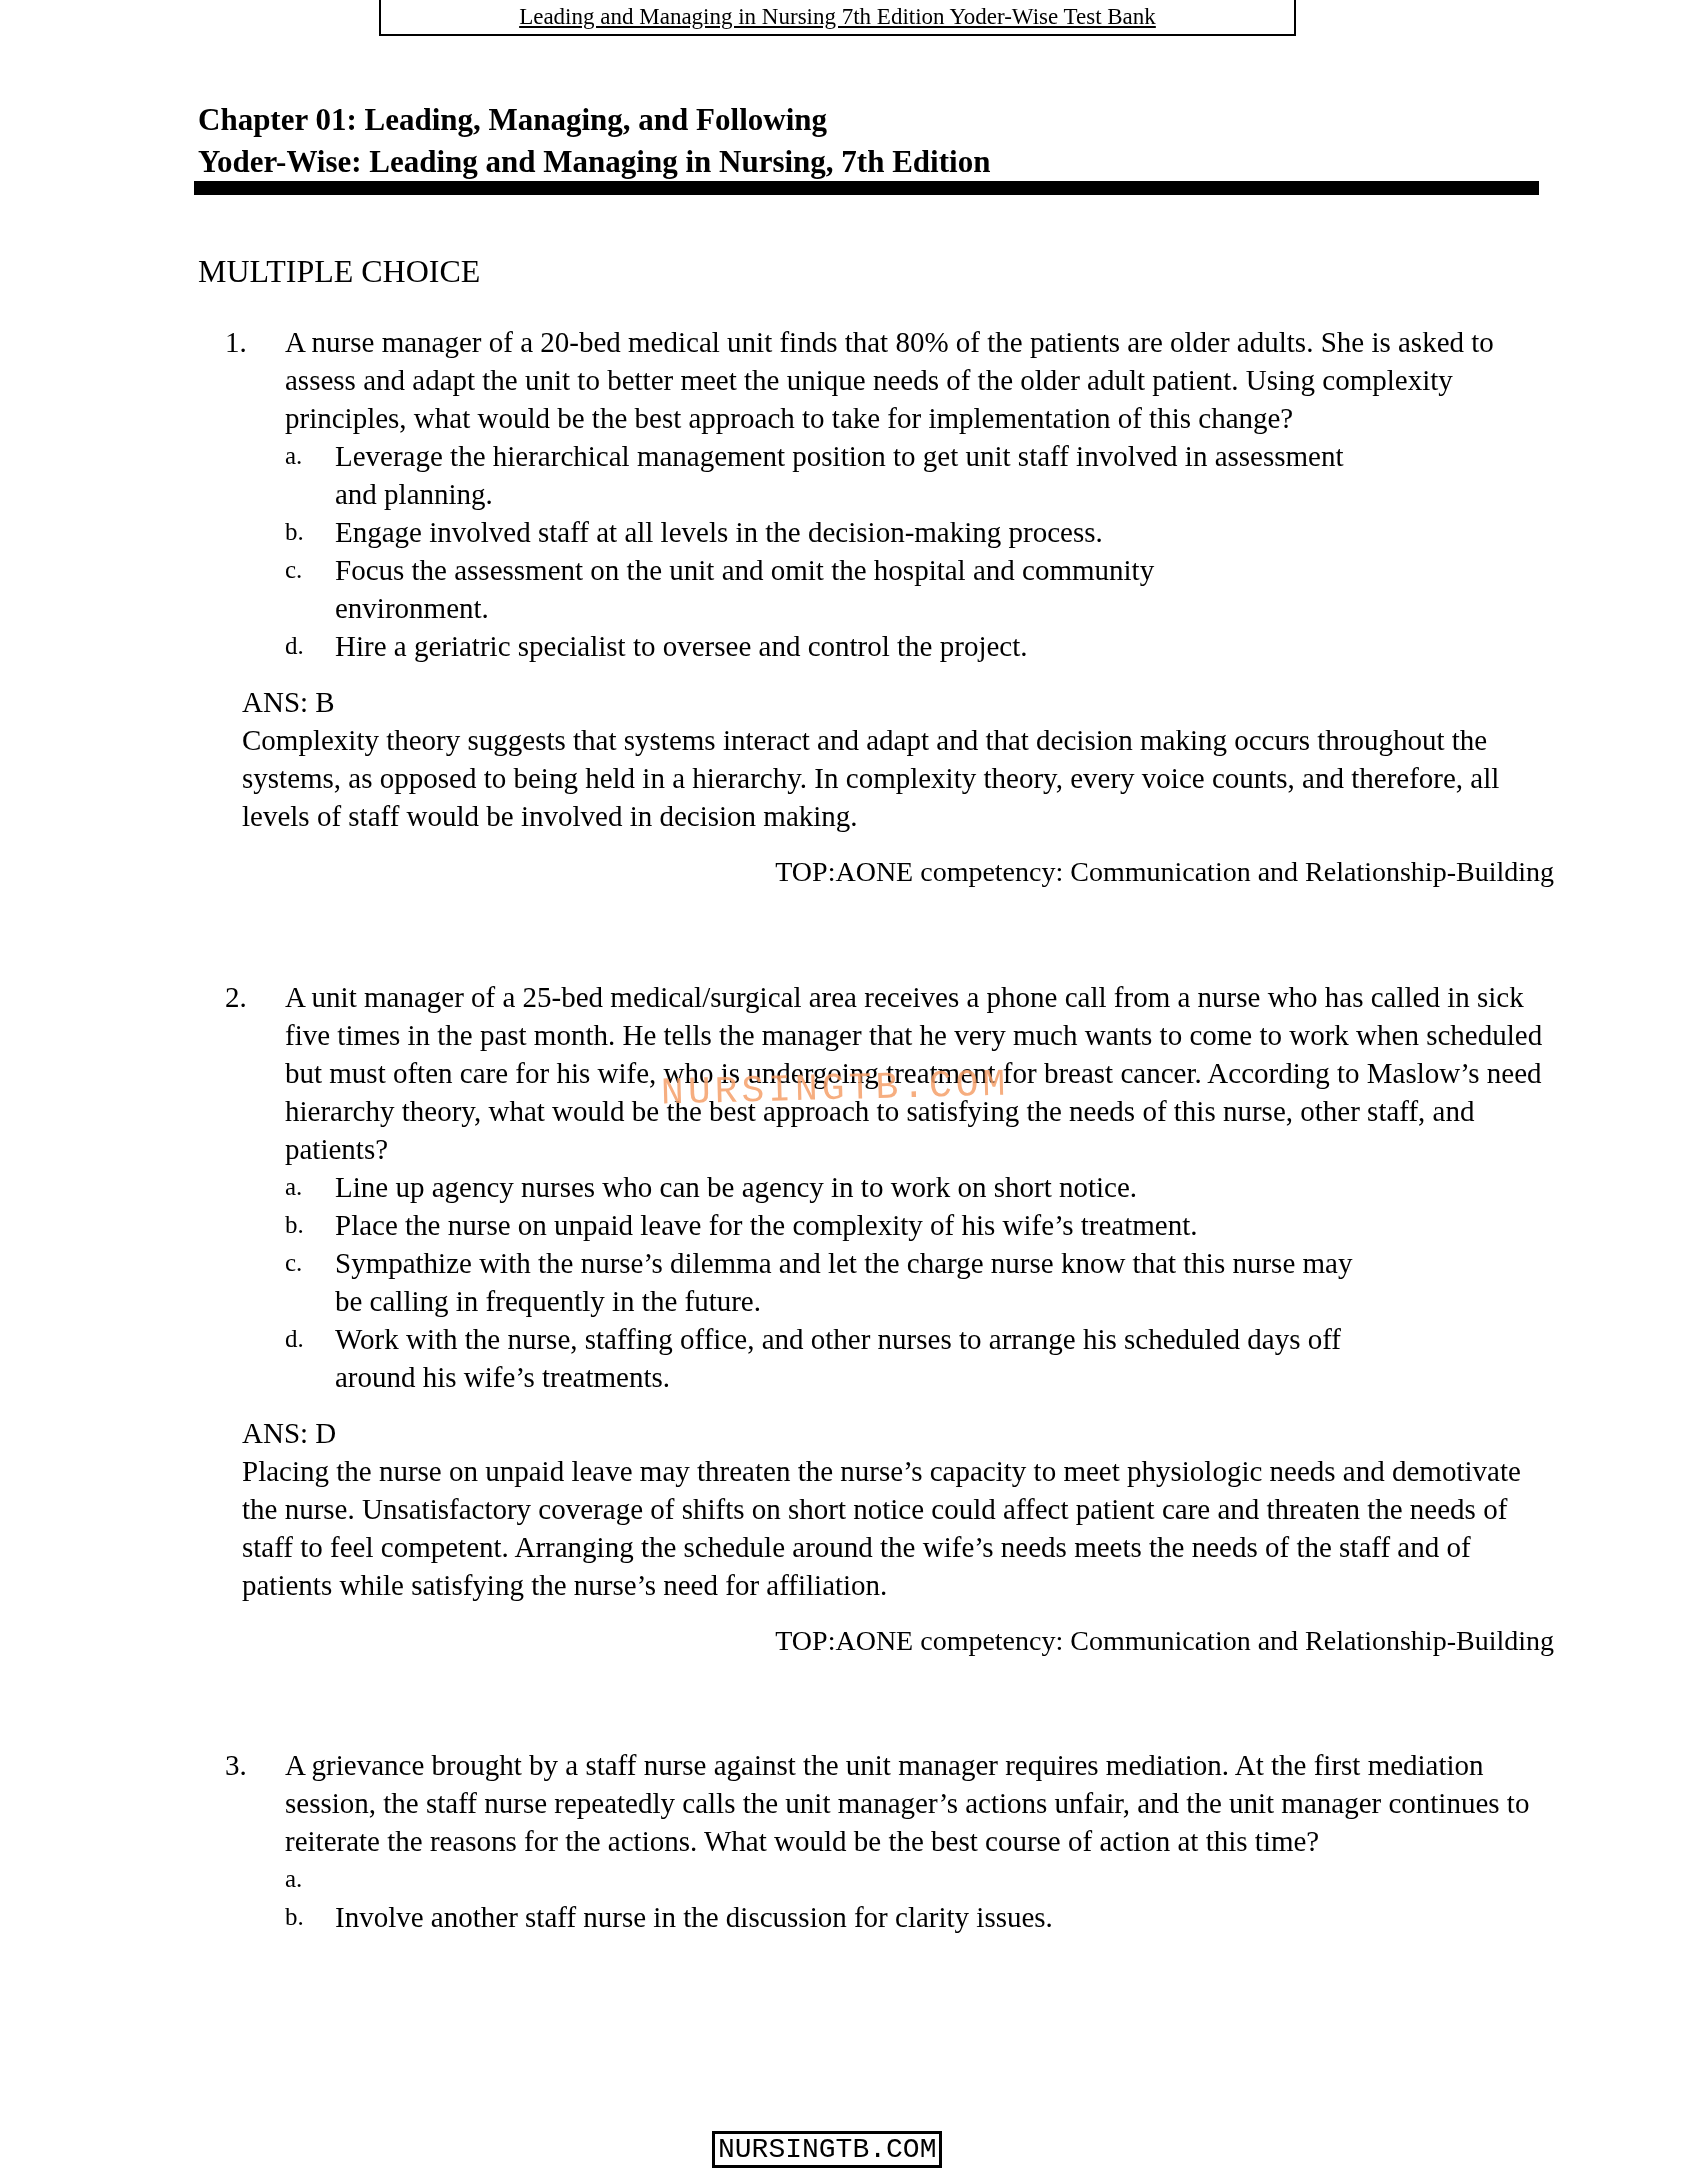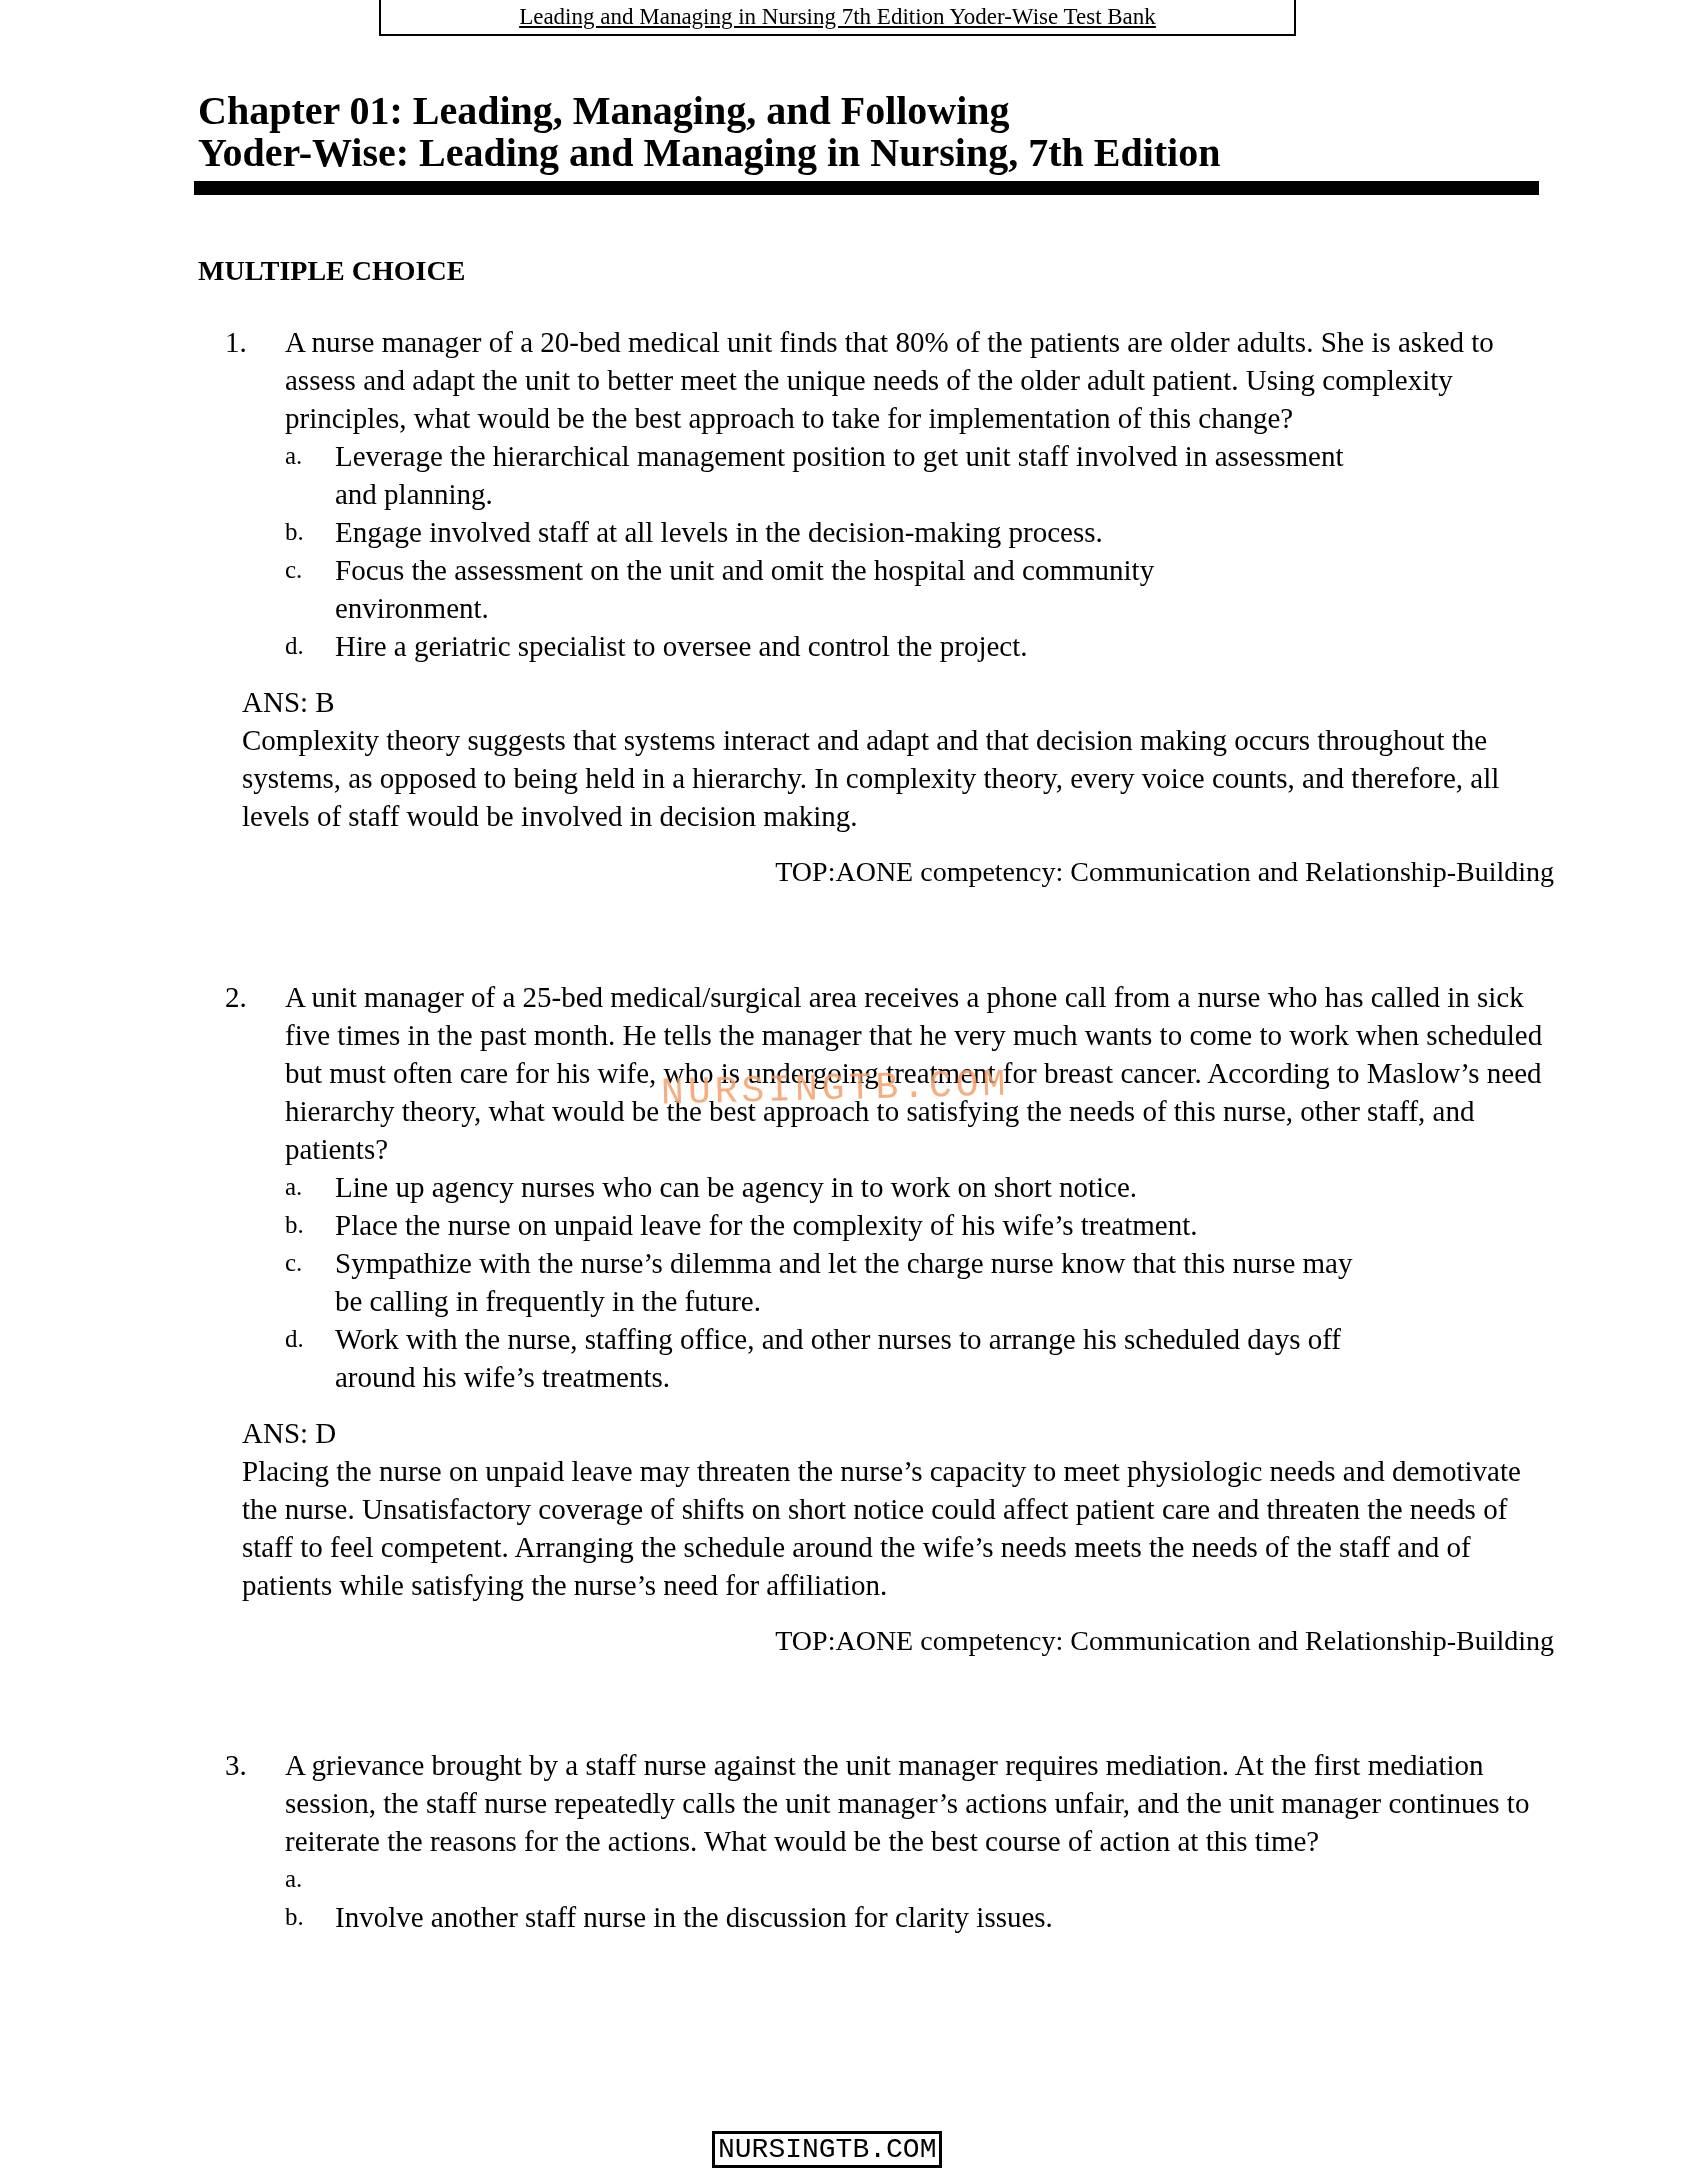--- a/index.html
+++ b/index.html
@@ -9,30 +9,30 @@
     }
     .page-header {
       position: absolute; left: 379px; top: 0px;
       width: 917px; height: 36px;
       border: 2px solid #000; border-top: none;
       box-sizing: border-box;
       font-size: 23px; line-height: 34px; text-align: center;
       text-decoration: underline; white-space: nowrap;
     }
     .chapter-title {
-      position: absolute; left: 198px; top: 90px;
-      font-size: 40px; font-weight: bold; line-height: 42px; white-space: nowrap;
+      position: absolute; left: 198px; top: 99px;
+      font-size: 31px; font-weight: bold; line-height: 42px; white-space: nowrap;
     }
     .rule {
       position: absolute; left: 194px; top: 181px; width: 1345px; height: 14px;
       background: #000;
     }
     .section-title {
       position: absolute; left: 198px; top: 253px;
-      font-size: 28px; font-weight: bold; line-height: 36px;
+      font-size: 32px; font-weight: normal; line-height: 36px;
     }
     .question {
       position: absolute; left: 198px; width: 1356px;
       font-size: 29px; line-height: 38px;
     }
     .q-row { display: flex; }
     .q-num { width: 87px; text-align: right; padding-right: 20px; box-sizing: border-box; flex: none; padding-left: 0; }
     .q-num span { display: inline-block; width: 40px; text-align: left; }
     .q-text { flex: 1; }
     .opt-row { display: flex; margin-left: 87px; }

